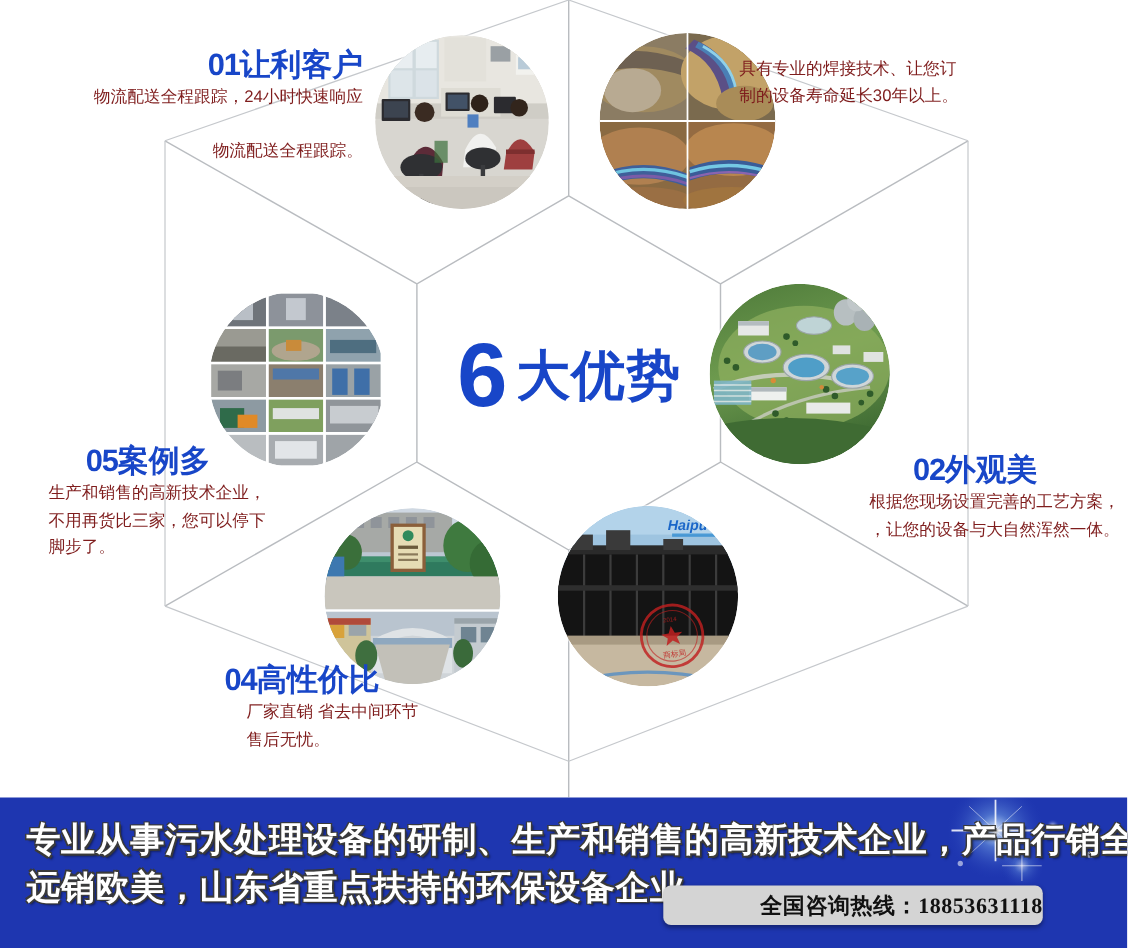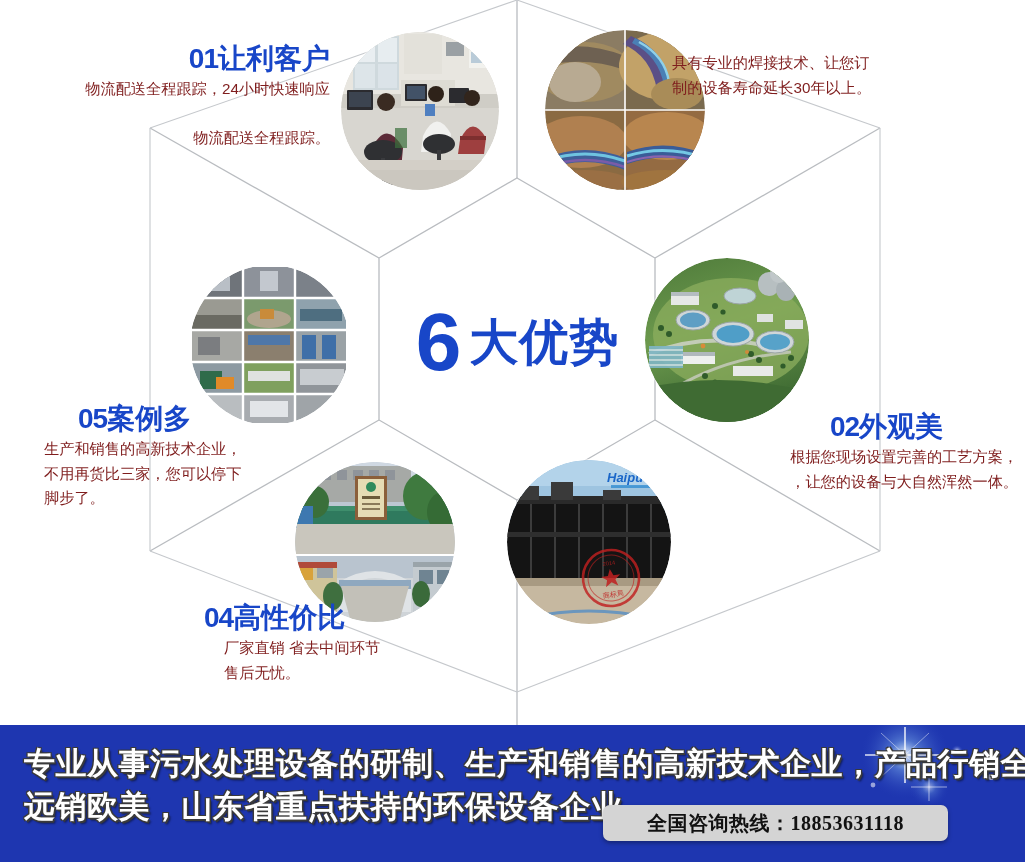--- a/index.html
+++ b/index.html
@@ -77,21 +77,21 @@
       2.5px 2.5px 2px rgba(0,0,0,0.45);
     white-space:nowrap;
   }
   #banner-text .l2{display:block;}
   #hotline-pill{
     position:absolute;left:603px;top:805px;
     width:345px;height:36px;
     background:#d4d4d4;
     border-radius:7px;
     box-shadow:0 2px 4px rgba(0,0,0,0.35);
-    display:flex;align-items:center;justify-content:center;
+    display:flex;align-items:center;justify-content:flex-end;
     z-index:5;
   }
   #hotline-text{
     font-family:"Liberation Serif","DejaVu Serif",serif;
     font-size:20px;font-weight:bold;color:#111;
     white-space:nowrap;letter-spacing:0.5px;
   }
 </style>
 </head>
 <body>

